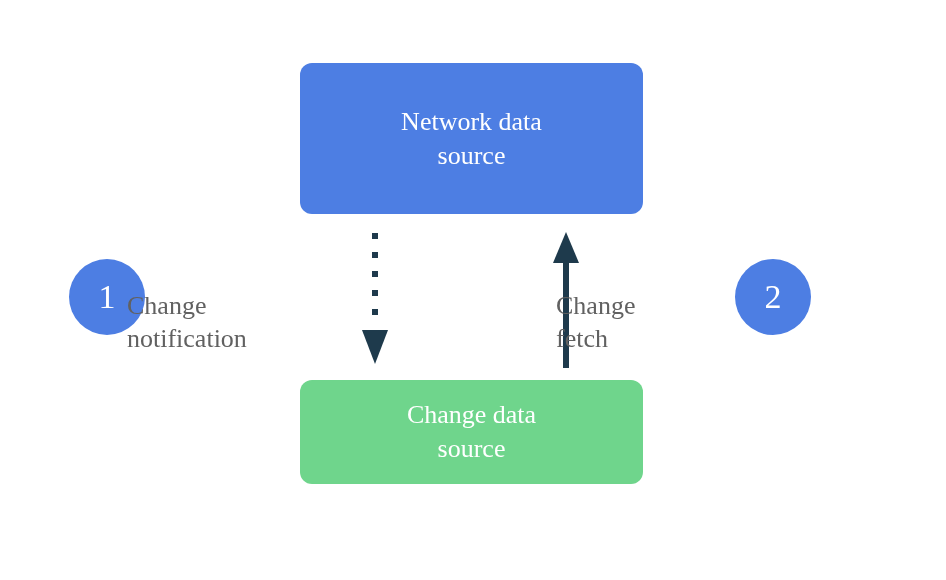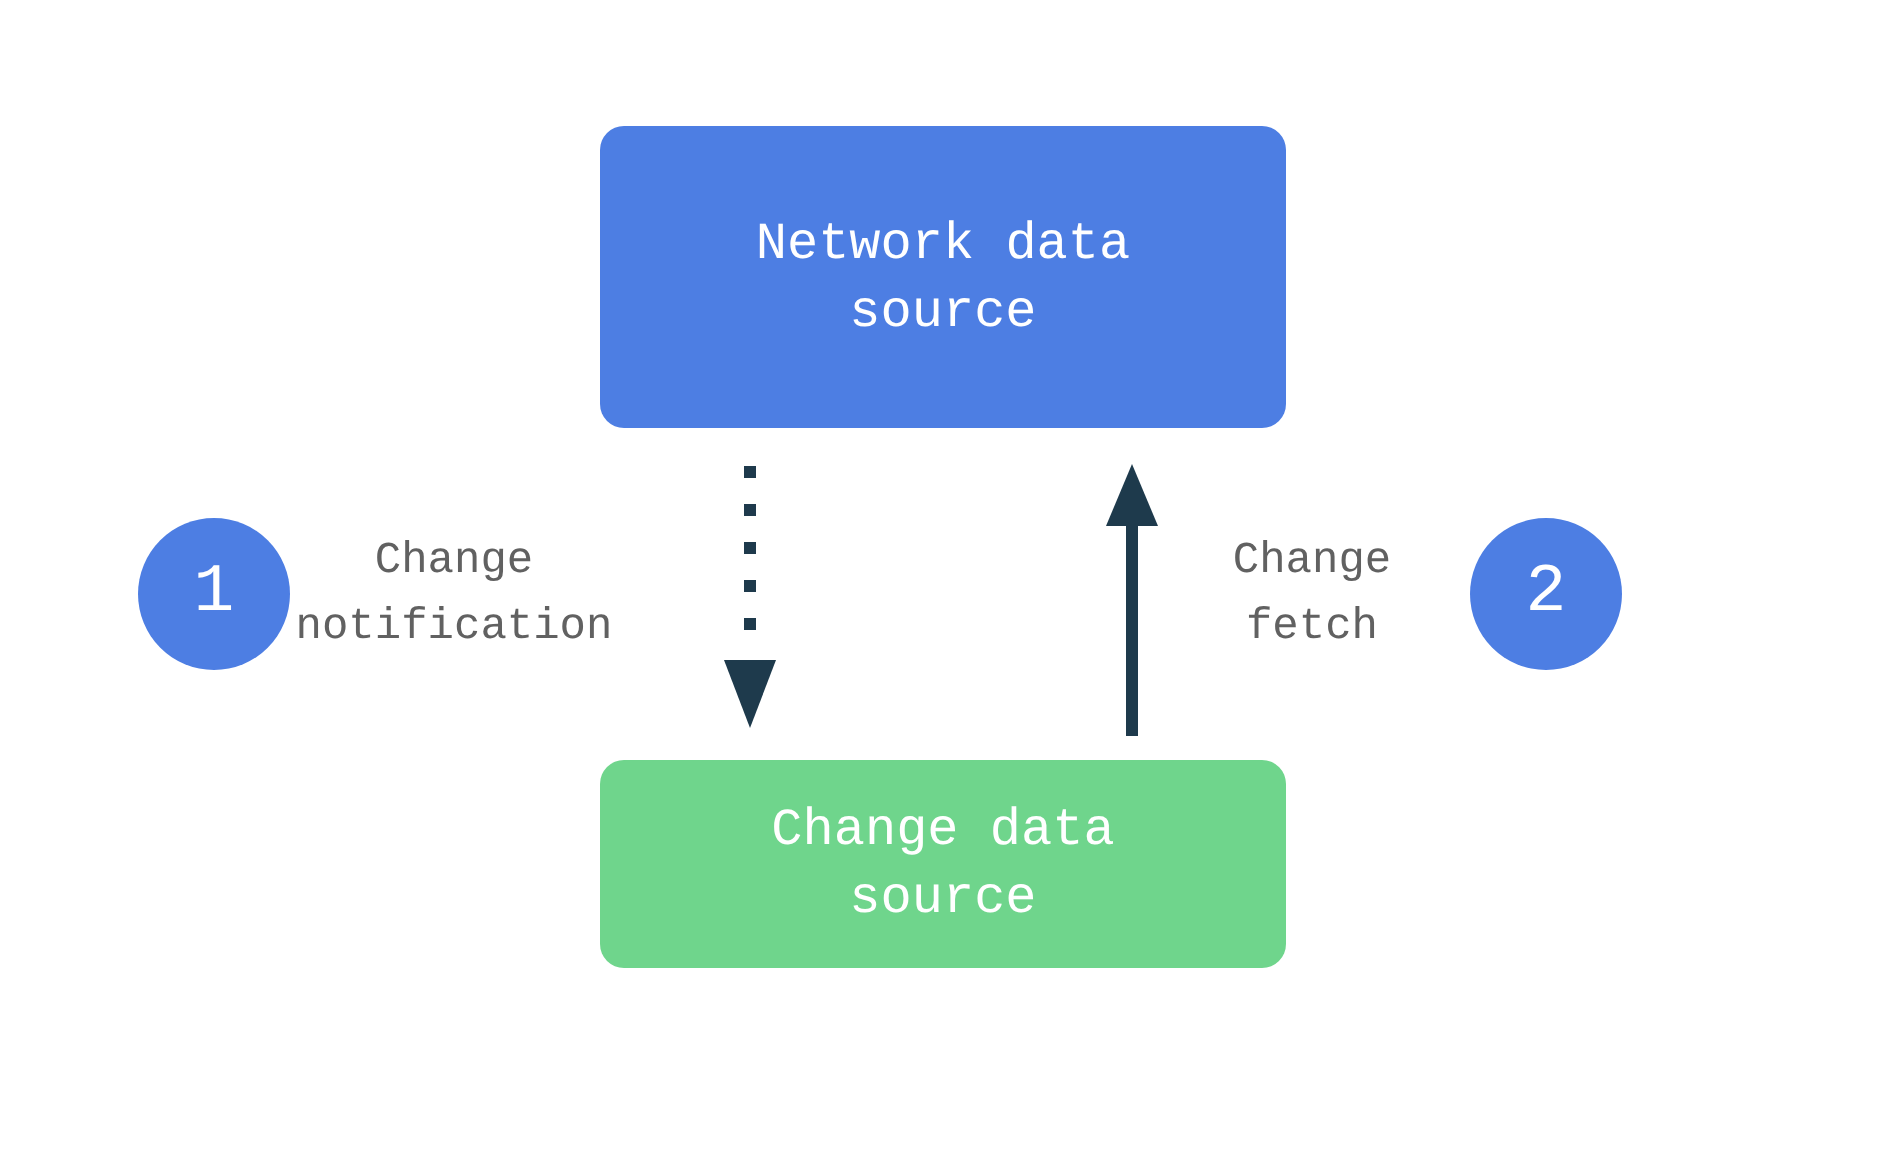--- a/index.html
+++ b/index.html
@@ -5,21 +5,21 @@
   html, body {
     margin: 0;
     padding: 0;
     background: #ffffff;
   }
   .canvas {
     position: relative;
     width: 946px;
     height: 580px;
     background: var(--background, #ffffff);
-    font-family: Liberation Mono, monospace;
+    font-family: Liberation Serif, serif;
     overflow: hidden;
   }
   .node {
     position: absolute;
     border-radius: 12px;
     display: flex;
     align-items: center;
     justify-content: center;
     text-align: center;
     color: var(--node-text, #ffffff);
@@ -72,24 +72,25 @@
     display: flex;
     align-items: center;
     justify-content: center;
   }
   .badge-1 { left: 69px;  top: 259px; }
   .badge-2 { left: 735px; top: 259px; }
   .flow-label {
     position: absolute;
     width: 200px;
     color: var(--label-text, #616161);
-    font-size: 22px;
+    font-size: 26px;
     line-height: 33px;
-    text-align: center;
+    text-align: left;
     white-space: pre-line;
+    margin-top: 25px;
   }
   .label-left  { left: 127px; top: 264px; }
   .label-right { left: 556px; top: 264px; }
 </style>
 </head>
 <body>
 
 <div class="canvas">
 
   <div class="node node-network">

